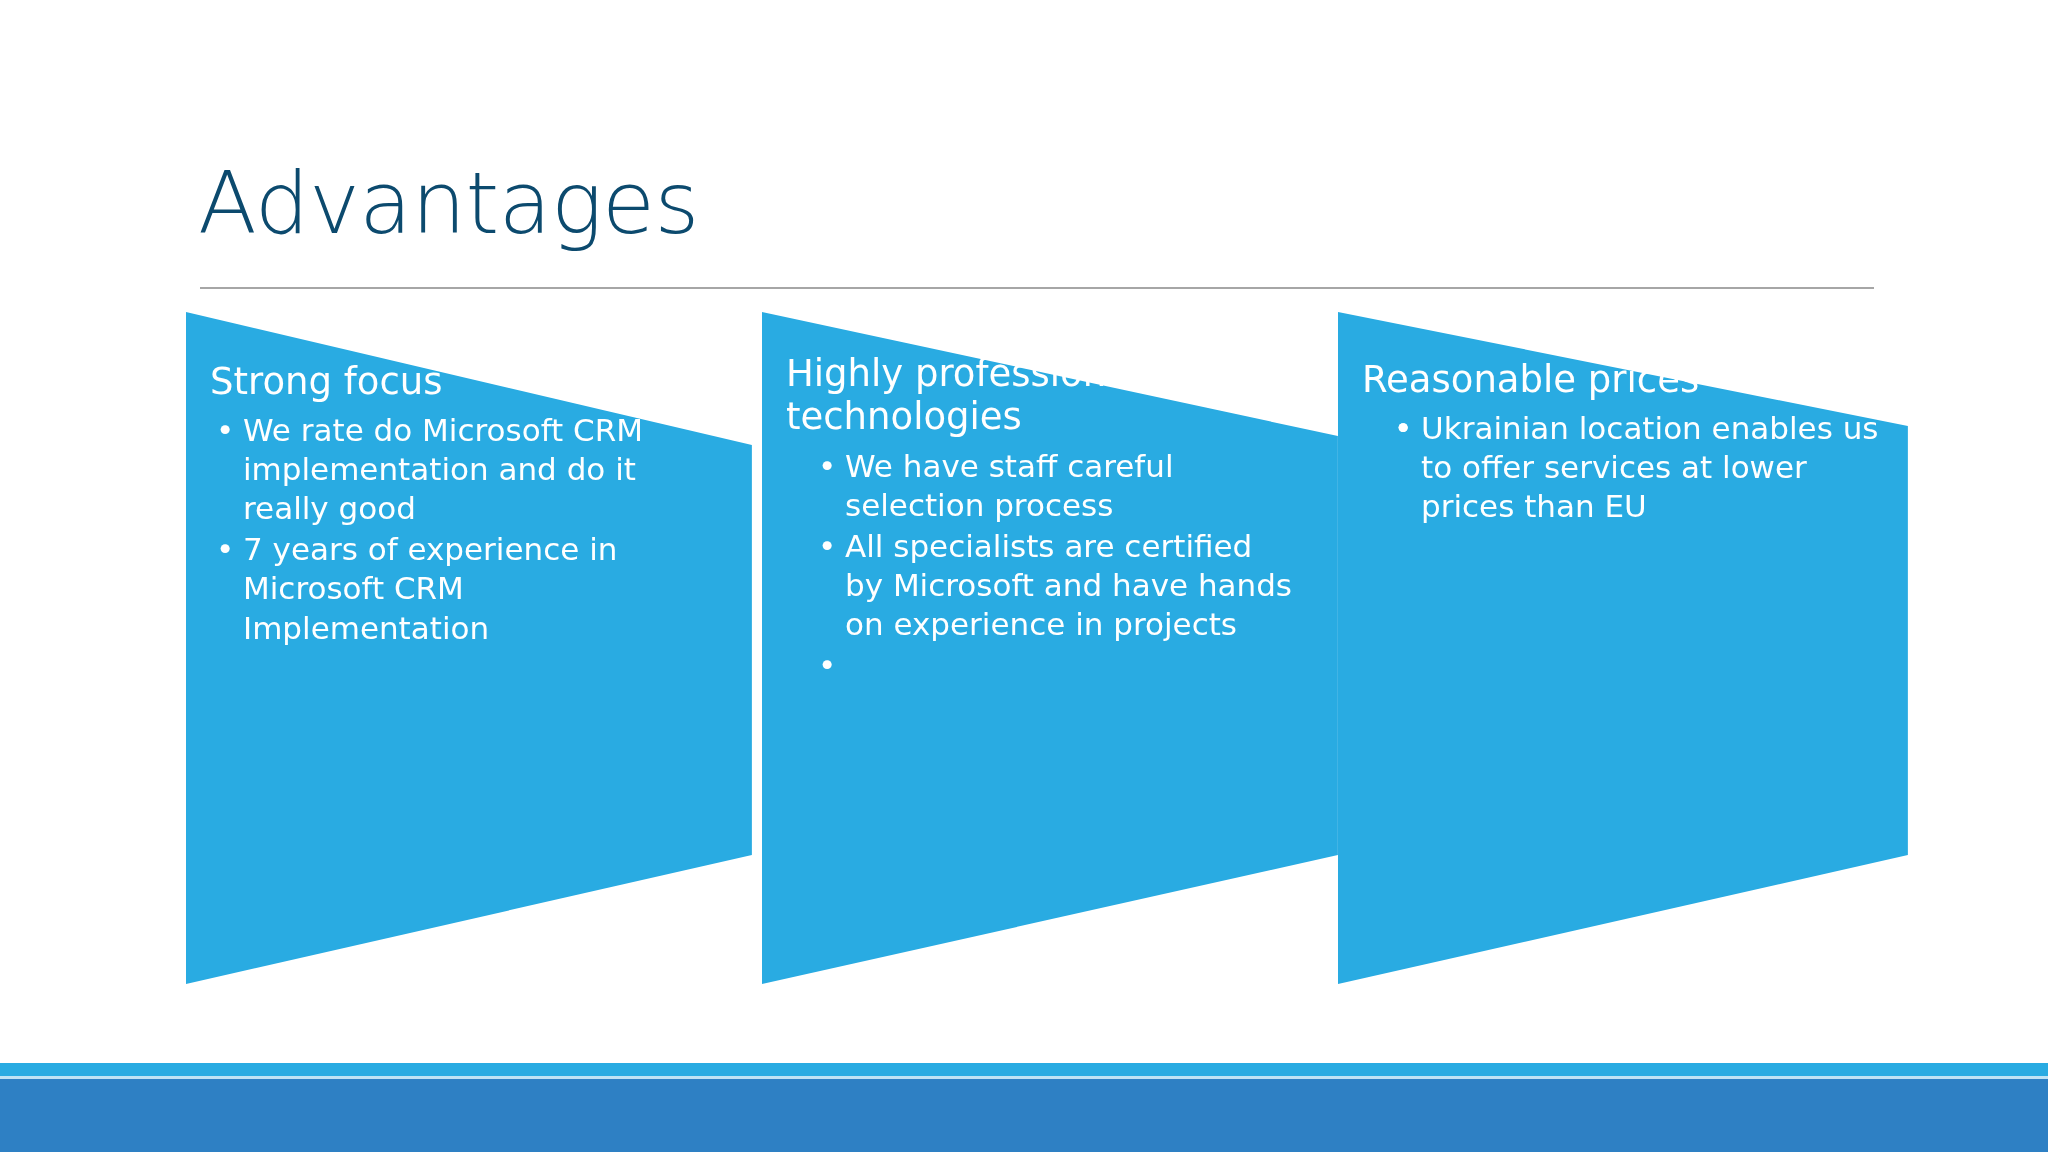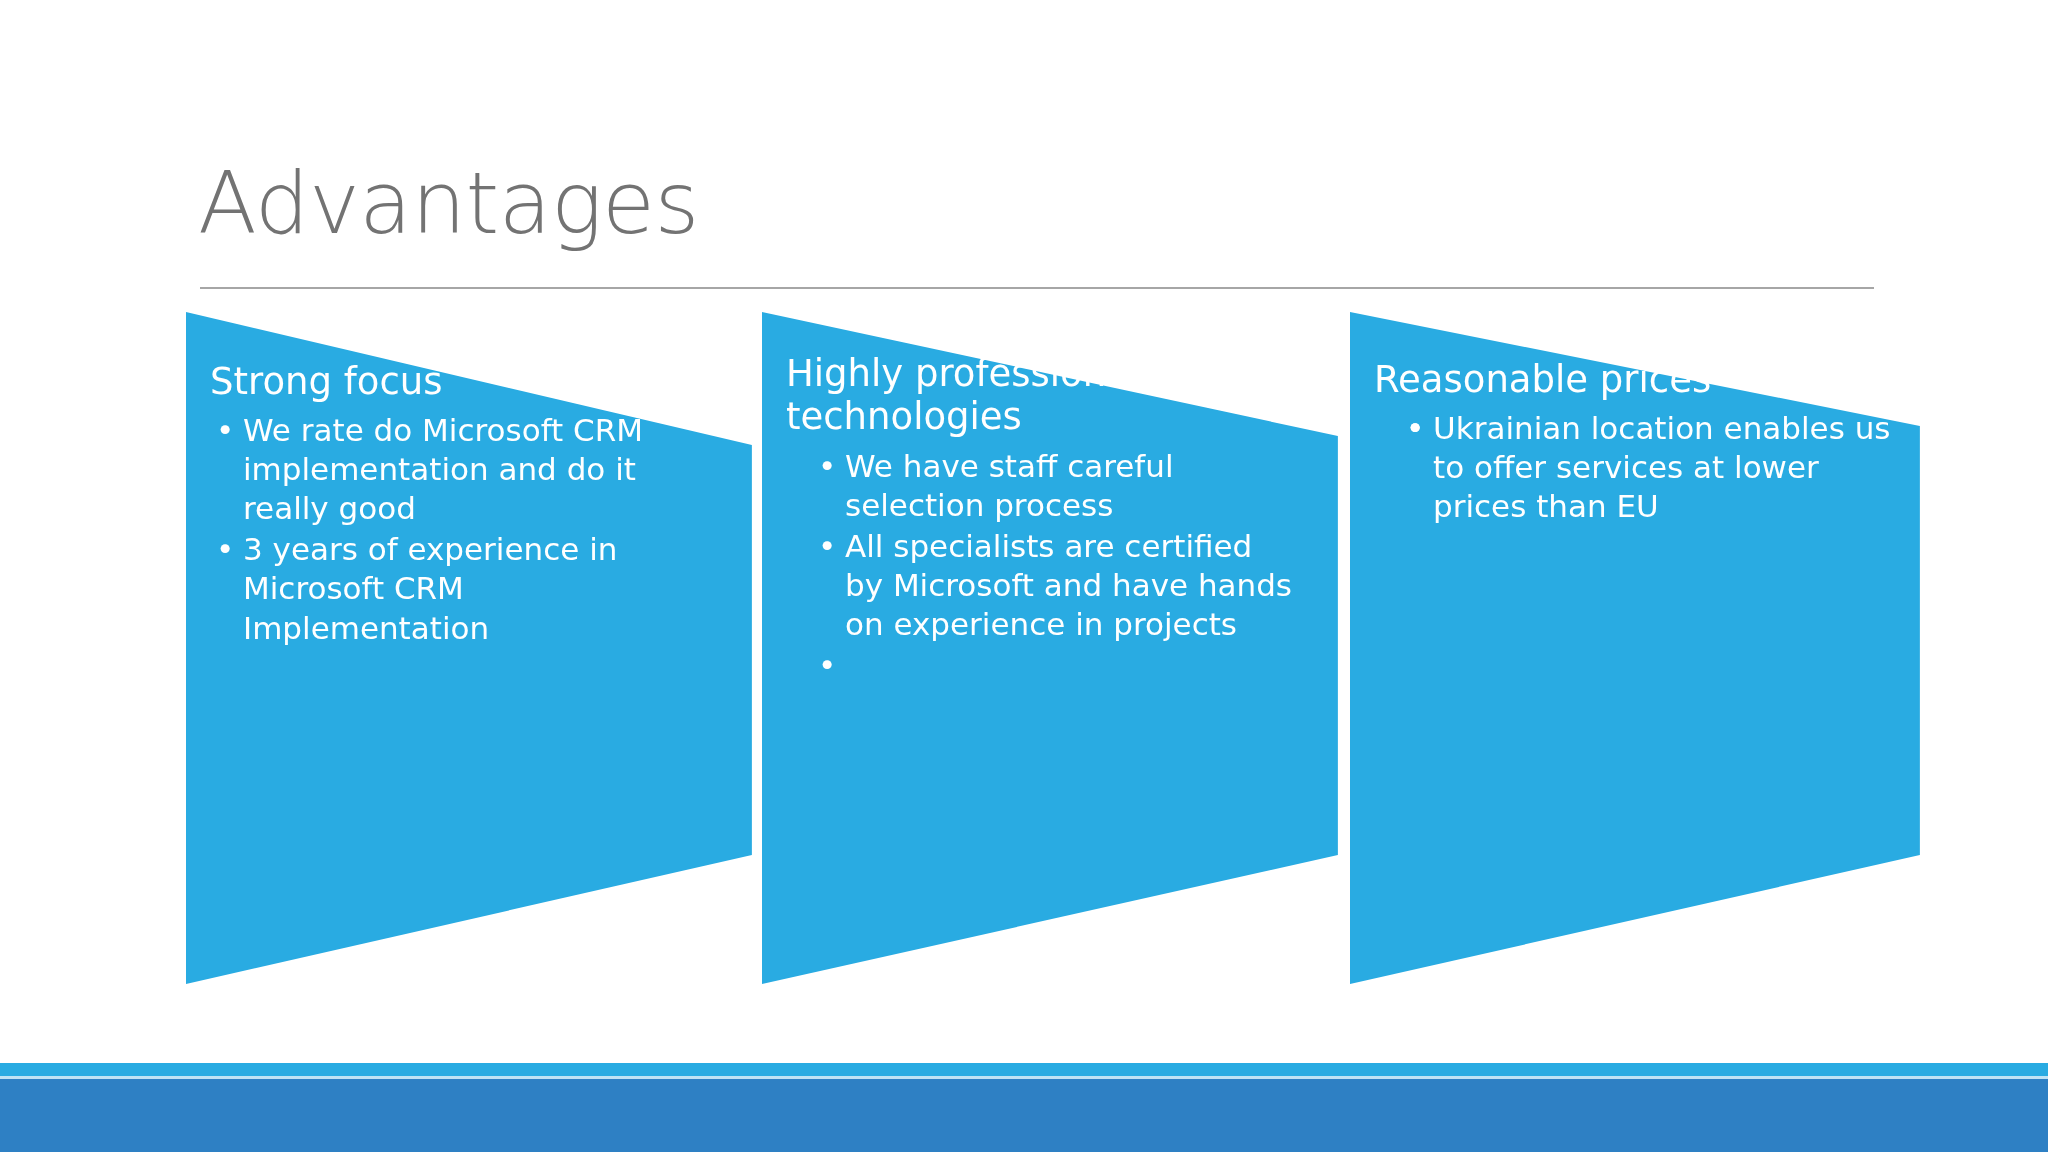--- a/index.html
+++ b/index.html
@@ -28,21 +28,21 @@
   #slide-title {
     position: absolute;
     left: 198px;
     top: 158px;
     width: 1680px;
     font-family: "DejaVu Sans", sans-serif;
     font-size: 86px;
     line-height: 1.05;
     font-weight: 300;
     letter-spacing: -0.5px;
-    color: #737373;
+    color: #0c4a6e;
     white-space: nowrap;
   }
 
   #title-rule {
     position: absolute;
     left: 200px;
     top: 287px;
     width: 1674px;
     height: 0;
     border-top: 2px solid #a6a6a6;
@@ -103,21 +103,21 @@
   #card-1 { left: 186px; width: 536px; }
   #card-1 .card-body { left: 24px; width: 470px; top: 50px; }
 
   
   #card-2 { left: 762px; width: 546px; }
   #card-2 .card-body { left: 24px; width: 480px; top: 42px; }
   #card-2 .card-list { margin-left: 26px; }
   #card-2 .card-list li { width: 455px; }
 
   
-  #card-3 { left: 1338px; width: 540px; margin-left: 12px; }
+  #card-3 { left: 1338px; width: 540px; }
   #card-3 .card-body { left: 24px; width: 490px; top: 48px; }
   #card-3 .card-list { margin-left: 26px; }
   #card-3 .card-list li { width: 465px; }
 
   
   #footer-accent {
     position: absolute;
     left: 0;
     top: 1063px;
     width: 2048px;
@@ -158,21 +158,21 @@
   <div id="title-rule"></div>
 
   <div class="card" id="card-1">
     <svg class="card-shape" viewBox="0 0 536 676" preserveAspectRatio="none">
       <polygon points="0,2 534,135 534,545 0,674" fill="#29ABE2"></polygon>
     </svg>
     <div class="card-body">
       <div class="card-heading">Strong focus</div>
       <ul class="card-list">
         <li><span class="bullet">•</span><span>We rate do Microsoft CRM implementation and do it really good</span></li>
-        <li><span class="bullet">•</span><span>3 years of experience in Microsoft CRM Implementation</span></li>
+        <li><span class="bullet">•</span><span>7 years of experience in Microsoft CRM Implementation</span></li>
       </ul>
     </div>
   </div>
 
   <div class="card" id="card-2">
     <svg class="card-shape" viewBox="0 0 546 676" preserveAspectRatio="none">
       <polygon points="0,2 544,126 544,545 0,674" fill="#29ABE2"></polygon>
     </svg>
     <div class="card-body">
       <div class="card-heading">Highly professional technologies</div>

